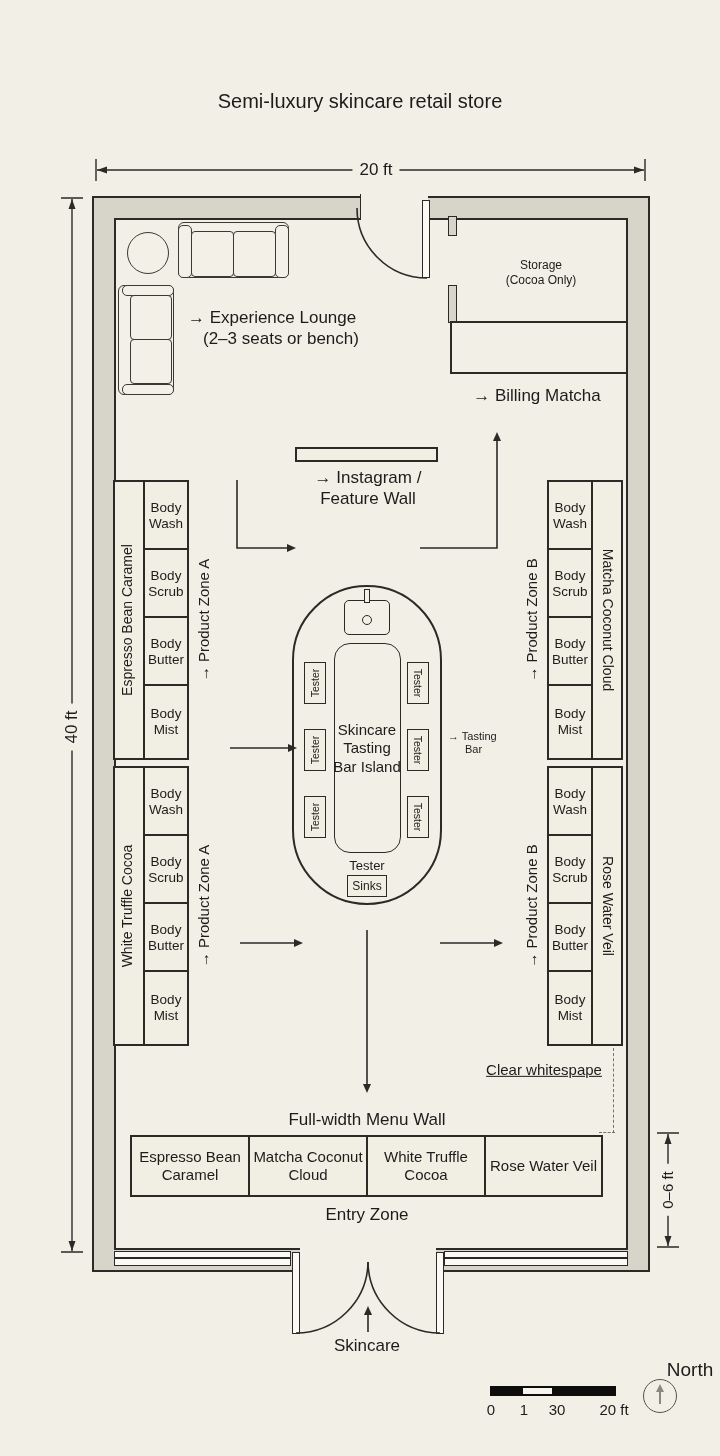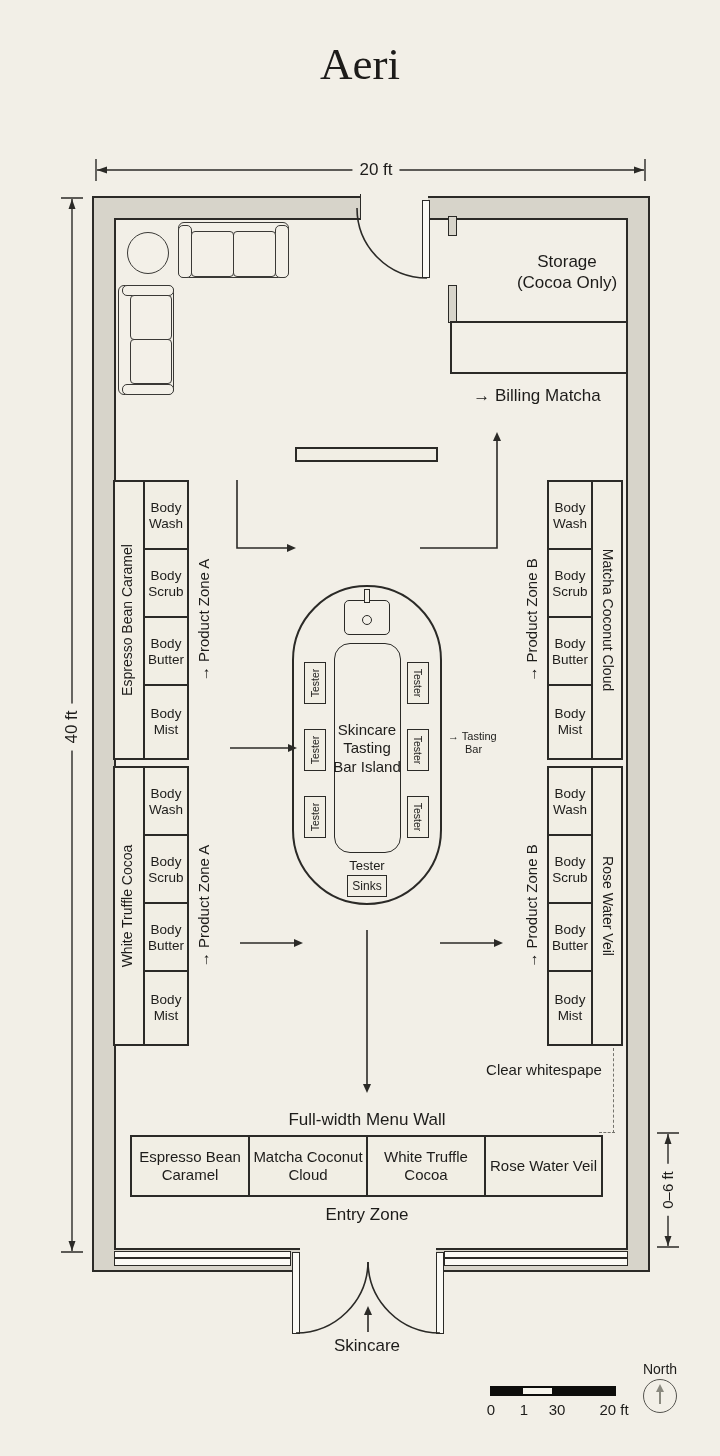--- a/index.html
+++ b/index.html
@@ -219,54 +219,56 @@
       <polygon points="68.5,1241 72,1251 75.5,1241"></polygon>
       <polygon points="664.5,1144 668,1134 671.5,1144"></polygon>
       <polygon points="664.5,1236 668,1246 671.5,1236"></polygon>
     </g>
 
     <path d="M660,1404 L660,1389" stroke="#8a897f" stroke-width="2" fill="none"></path>
     <polygon points="656,1392 660,1384 664,1392" fill="#8a897f"></polygon>
   </svg>
 
   <div class="txtlayer">
-    <div class="lbl c" style="left:360px;top:64px;font-family:'Liberation Serif',serif;font-size:45px;">Aeri</div>
+    <div class="lbl c" style="left:360px;top:101px;font-size:20px;">Semi-luxury skincare retail store</div>
 
     <div class="lbl c dimlbl" style="left:376px;top:170px;font-size:17px;">20 ft</div>
     <div class="lbl rotccw dimlbl" style="left:72px;top:727px;font-size:17px;">40 ft</div>
     <div class="lbl rotccw dimlbl" style="left:668px;top:1190px;font-size:15px;">0–6 ft</div>
 
-
-    <div class="lbl c" style="left:567px;top:273px;font-size:17px;"><span>Storage</span><br><span>(Cocoa Only)</span></div>
+    <div class="lbl" style="left:188px;top:308px;font-size:17px;"><span>→ Experience Lounge</span><br><span style="padding-left:15px;">(2–3 seats or bench)</span></div>
+
+    <div class="lbl c" style="left:541px;top:273px;font-size:12px;"><span>Storage</span><br><span>(Cocoa Only)</span></div>
 
     <div class="lbl c" style="left:537px;top:396px;font-size:17px;white-space:nowrap;">→ Billing Matcha</div>
 
+    <div class="lbl c" style="left:368px;top:489px;font-size:17px;"><span>→ Instagram /</span><br><span>Feature Wall</span></div>
 
     <div class="lbl rotccw" style="left:128px;top:620px;font-size:14px;">Espresso Bean Caramel</div>
     <div class="lbl rotccw" style="left:128px;top:906px;font-size:14px;">White Truffle Cocoa</div>
     <div class="lbl rotcw" style="left:607px;top:620px;font-size:14px;">Matcha Coconut Cloud</div>
     <div class="lbl rotcw" style="left:607px;top:906px;font-size:14px;">Rose Water Veil</div>
 
     <div class="lbl rotccw" style="left:204px;top:620px;font-size:15px;">→ Product Zone A</div>
     <div class="lbl rotccw" style="left:204px;top:906px;font-size:15px;">→ Product Zone A</div>
     <div class="lbl rotccw" style="left:532px;top:620px;font-size:15px;">→ Product Zone B</div>
     <div class="lbl rotccw" style="left:532px;top:906px;font-size:15px;">→ Product Zone B</div>
 
     <div class="lbl c" style="left:367px;top:748px;font-size:15px;">Skincare
 Tasting
 Bar Island</div>
     <div class="lbl c" style="left:367px;top:866px;font-size:13px;">Tester</div>
     <div class="lbl" style="left:448px;top:730px;font-size:11px;"><span>→ Tasting</span><br><span style="padding-left:17px;">Bar</span></div>
 
-    <div class="lbl c" style="left:544px;top:1070px;font-size:15px;white-space:nowrap;">Clear whitespape</div>
+    <div class="lbl c" style="left:544px;top:1070px;font-size:15px;white-space:nowrap;text-decoration:underline;">Clear whitespape</div>
 
     <div class="lbl c" style="left:367px;top:1120px;font-size:17px;white-space:nowrap;">Full-width Menu Wall</div>
     <div class="lbl c" style="left:367px;top:1215px;font-size:17px;white-space:nowrap;">Entry Zone</div>
     <div class="lbl c" style="left:367px;top:1346px;font-size:17px;white-space:nowrap;">Skincare</div>
 
     <div class="lbl c" style="left:491px;top:1410px;font-size:15px;">0</div>
     <div class="lbl c" style="left:524px;top:1410px;font-size:15px;">1</div>
     <div class="lbl c" style="left:557px;top:1410px;font-size:15px;">30</div>
     <div class="lbl c" style="left:614px;top:1410px;font-size:15px;white-space:nowrap;">20 ft</div>
-    <div class="lbl c" style="left:660px;top:1370px;font-size:14px;">North</div>
+    <div class="lbl c" style="left:690px;top:1370px;font-size:19px;">North</div>
   </div>
 
 </div>
 
 </body></html>

